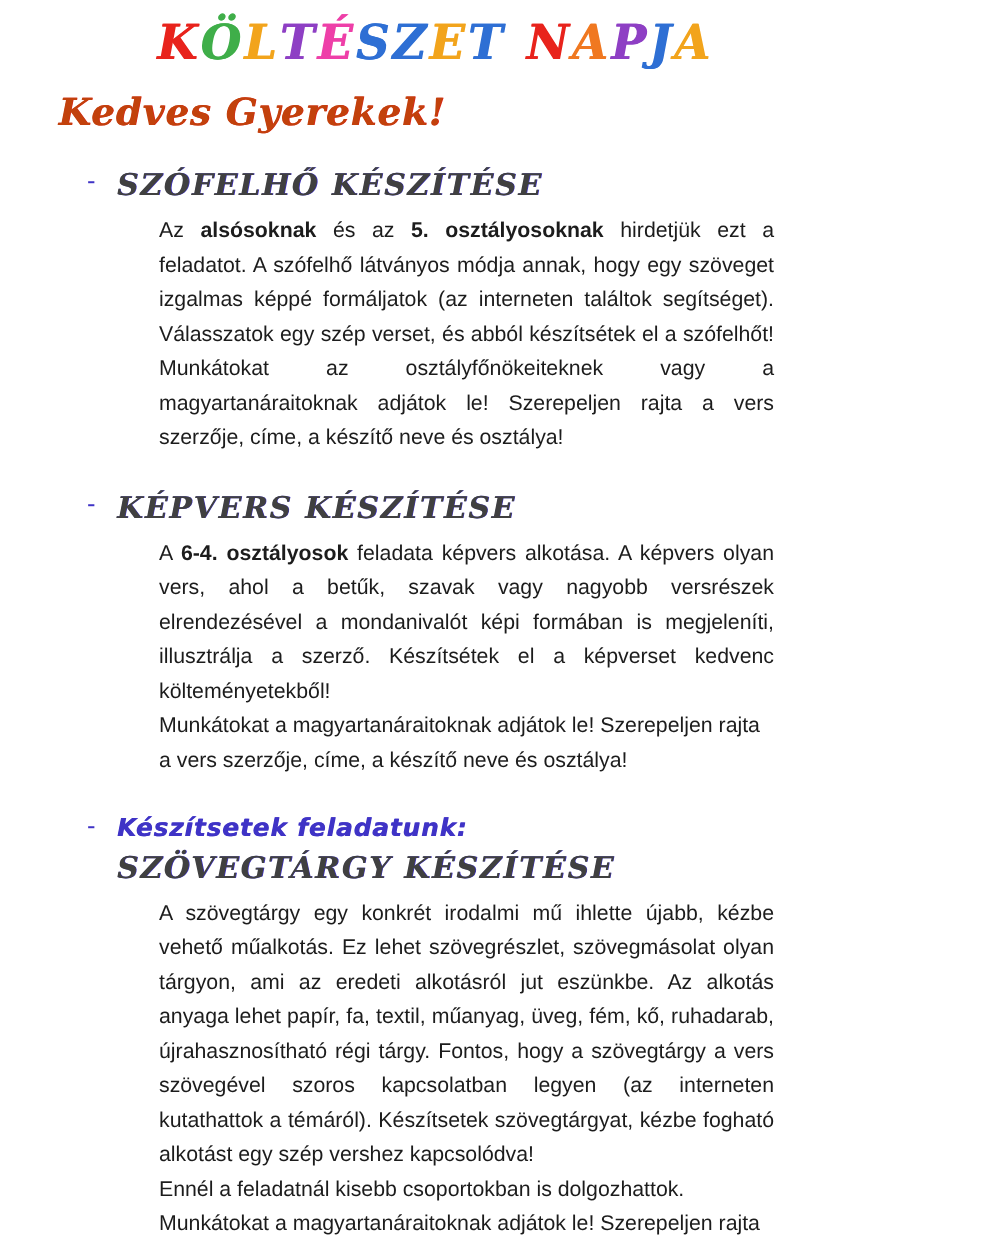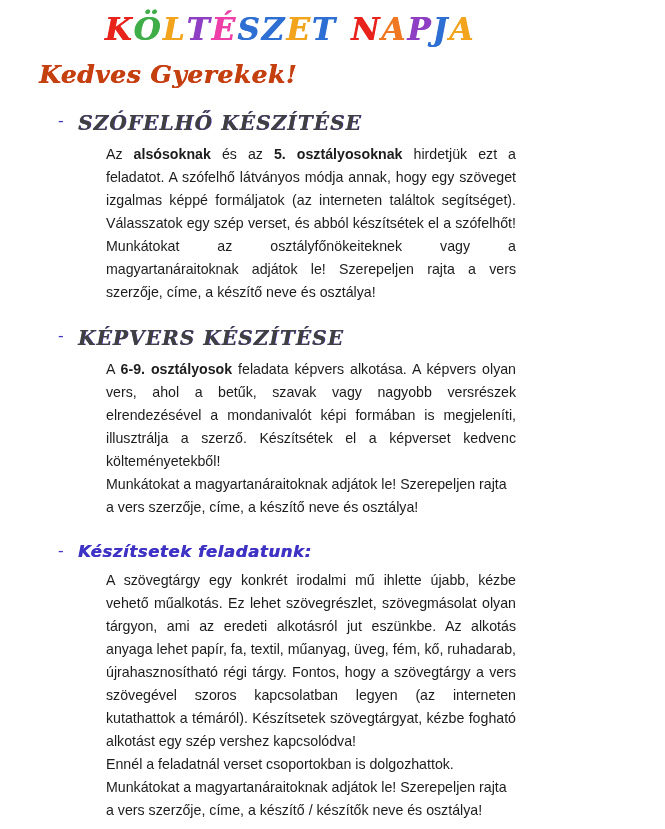--- a/index.html
+++ b/index.html
@@ -137,27 +137,28 @@
           <span class="dash">-</span>
           <span class="heading-caps">SZÓFELHŐ KÉSZÍTÉSE</span>
         </div>
         <p class="body-text"><span>Az </span><b>alsósoknak</b><span> és az </span><b>5. osztályosoknak</b><span> hirdetjük ezt a feladatot. A szófelhő látványos módja annak, hogy egy szöveget izgalmas képpé formáljatok (az interneten találtok segítséget). Válasszatok egy szép verset, és abból készítsétek el a szófelhőt! Munkátokat az osztályfőnökeiteknek vagy a magyartanáraitoknak adjátok le!  Szerepeljen rajta a vers szerzője, címe, a készítő neve és osztálya!</span></p>
       </div>
       <div class="section">
         <div class="section-head">
           <span class="dash">-</span>
           <span class="heading-caps">KÉPVERS KÉSZÍTÉSE</span>
         </div>
-        <p class="body-text"><span>A </span><b>6-9. osztályosok</b><span> feladata képvers alkotása. A képvers olyan vers, ahol a betűk, szavak vagy nagyobb versrészek elrendezésével a mondanivalót képi formában is megjeleníti, illusztrálja a szerző. Készítsétek el a képverset kedvenc költeményetekből!</span></p>
+        <p class="body-text"><span>A </span><b>6-4. osztályosok</b><span> feladata képvers alkotása. A képvers olyan vers, ahol a betűk, szavak vagy nagyobb versrészek elrendezésével a mondanivalót képi formában is megjeleníti, illusztrálja a szerző. Készítsétek el a képverset kedvenc költeményetekből!</span></p>
         <p class="body-text left tight"><span>Munkátokat a magyartanáraitoknak adjátok le! Szerepeljen rajta a vers szerzője, címe, a készítő neve és osztálya!</span></p>
       </div>
       <div class="section">
         <div class="section-head">
           <span class="dash">-</span>
           <span class="heading-script">Készítsetek feladatunk:</span>
         </div>
+        <div class="heading-caps heading-sub">SZÖVEGTÁRGY KÉSZÍTÉSE</div>
         <p class="body-text"><span>A szövegtárgy egy konkrét irodalmi mű ihlette újabb, kézbe vehető műalkotás. Ez lehet szövegrészlet, szövegmásolat olyan tárgyon, ami az eredeti alkotásról jut eszünkbe. Az alkotás anyaga lehet papír, fa, textil, műanyag, üveg, fém, kő, ruhadarab, újrahasznosítható régi tárgy. Fontos, hogy a szövegtárgy a vers szövegével szoros kapcsolatban legyen (az interneten kutathattok a témáról). Készítsetek szövegtárgyat, kézbe fogható alkotást egy szép vershez kapcsolódva!</span></p>
-        <p class="body-text left tight"><span>Ennél a feladatnál verset csoportokban is dolgozhattok.</span></p>
+        <p class="body-text left tight"><span>Ennél a feladatnál kisebb csoportokban is dolgozhattok.</span></p>
         <p class="body-text left tight"><span>Munkátokat a magyartanáraitoknak adjátok le! Szerepeljen rajta a vers szerzője, címe, a készítő / készítők neve és osztálya!</span></p>
       </div>
     </div>
 
 </div>
 
 </body></html>

